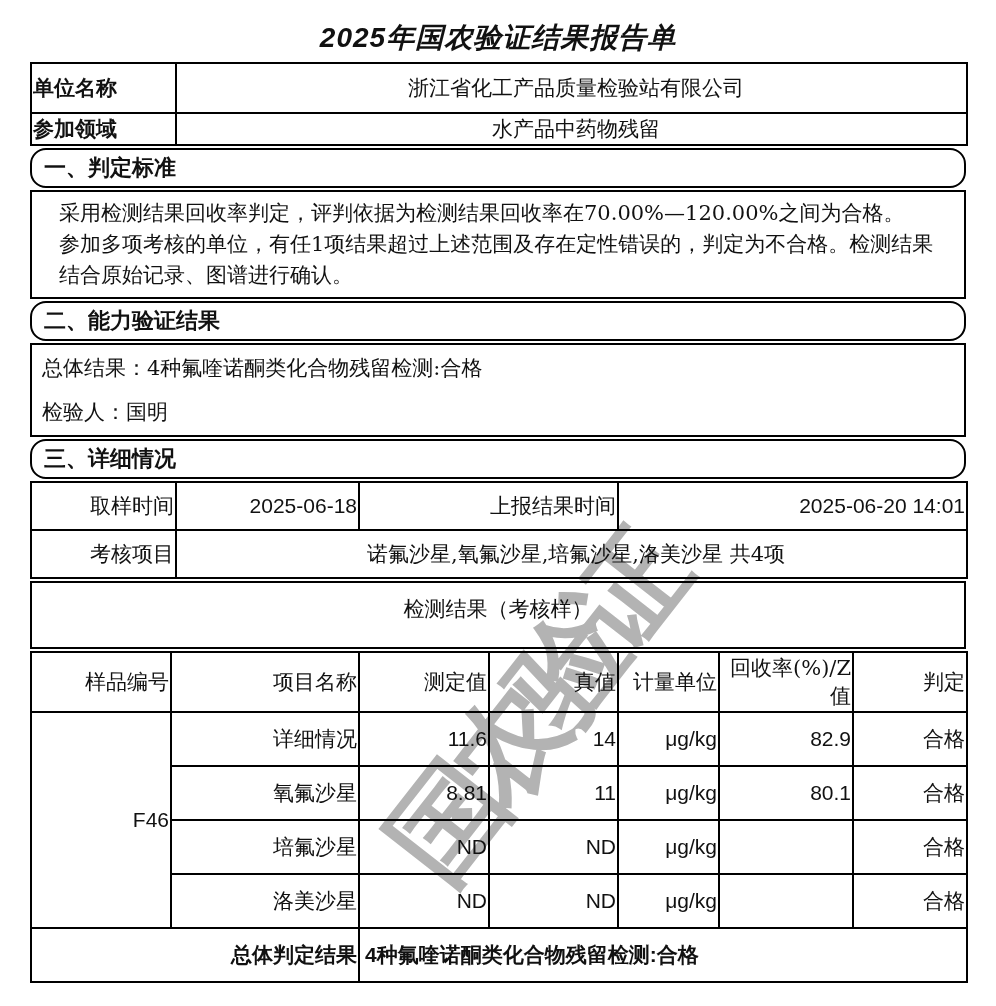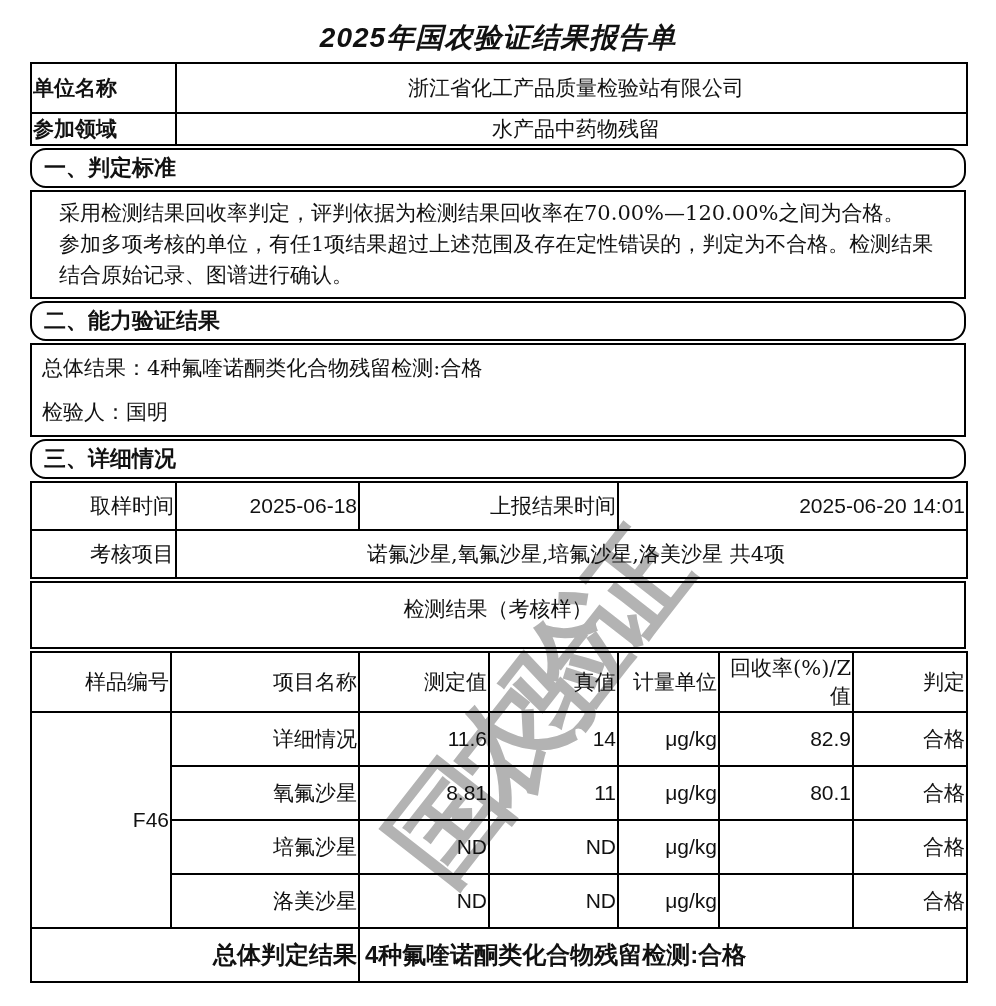--- a/index.html
+++ b/index.html
@@ -31,21 +31,21 @@
   .result-box{padding:10px 10px;font-size:21px;}
   .result-box p{margin:0;line-height:26px;}
   .result-box p + p{margin-top:18px;}
   .lbl{
     text-align:left;font-family:"Liberation Sans", sans-serif;
     font-weight:700;font-size:21px;
   }
   .c{text-align:right;}
   .l{text-align:center;padding-left:10px;}
   .num{font-family:"Liberation Sans", sans-serif;}
-  .bold-cell{font-family:"Liberation Sans", sans-serif;font-weight:700;font-size:24px;}
+  .bold-cell{font-family:"Liberation Sans", sans-serif;font-weight:700;font-size:21px;}
   .row-h{height:48px;}
   .hdr-h{height:56px;}
   .data-h{height:54px;}
   .caption-box{
     height:68px;line-height:52px;text-align:center;font-size:21px;
   }
   .watermark{
     position:absolute;left:535px;top:712px;z-index:0;
     transform:translate(-50%,-50%) rotate(-52deg);
     font-size:112px;font-weight:700;letter-spacing:-14px;

